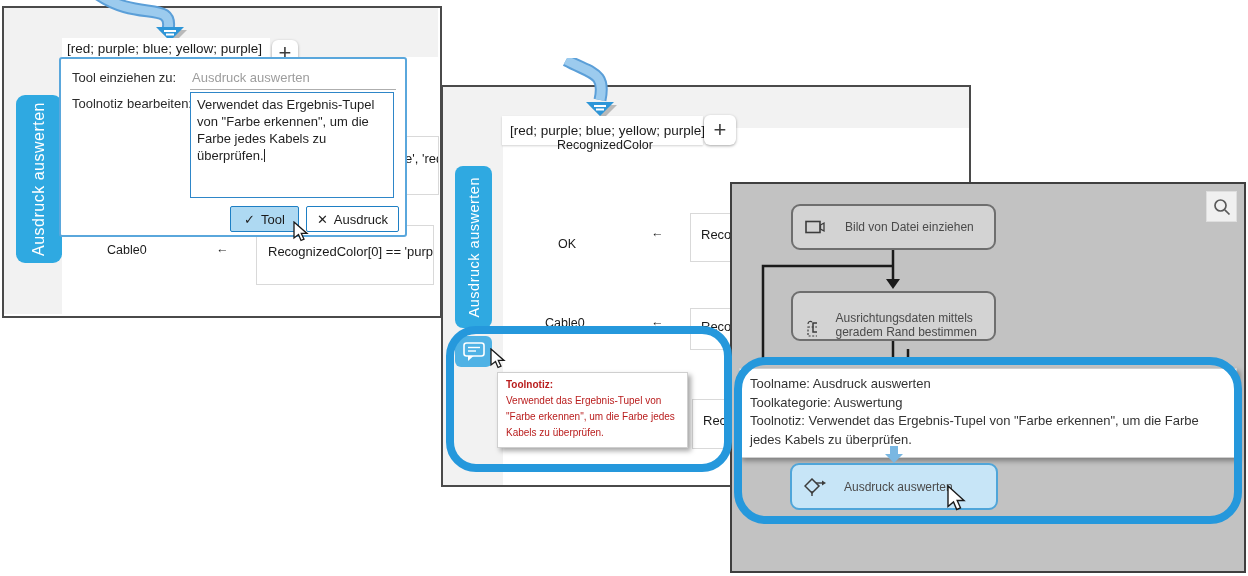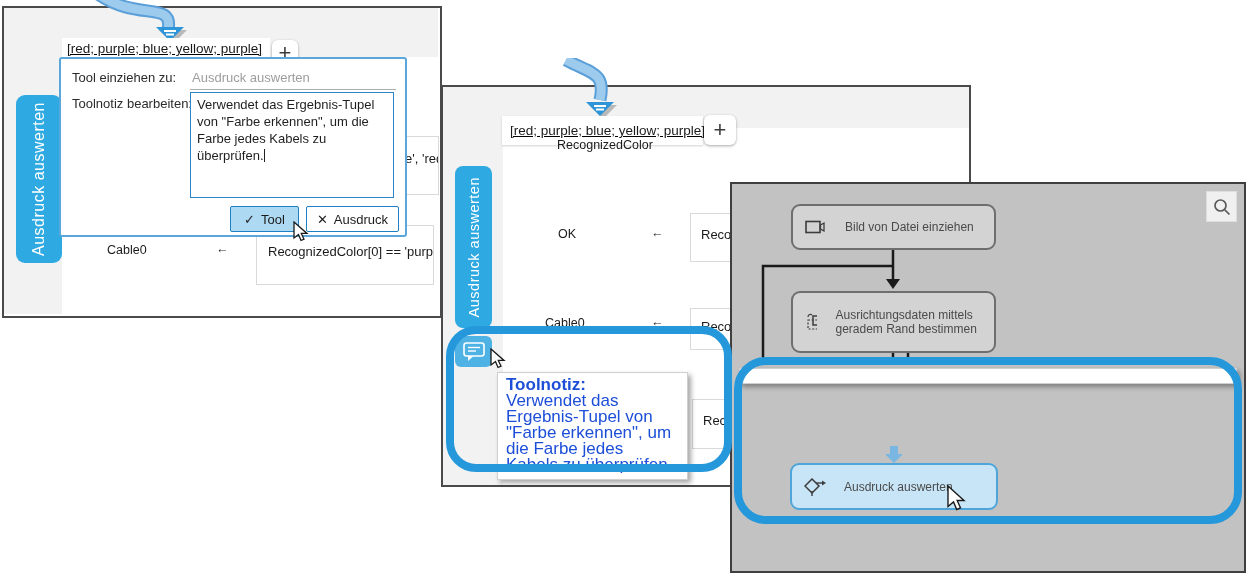--- a/index.html
+++ b/index.html
@@ -18,21 +18,21 @@
   
   .vtab{
     position:absolute;background:#2fa9e1;border-radius:9px;z-index:3;
     display:flex;align-items:center;justify-content:center;
   }
   .vtab span{
     writing-mode:vertical-rl;transform:rotate(180deg);
     color:#ffffff;letter-spacing:0.5px;white-space:nowrap;
   }
   
-  .card{position:absolute;background:#fff;z-index:3;text-decoration:underline;}
+  .card{position:absolute;background:#fff;z-index:3;}
   .exprbox{position:absolute;background:#fff;border:1px solid #d9d9d9;box-sizing:border-box;z-index:3;overflow:hidden;}
   .exprtext{font-size:13px;color:#1a1a1a;}
   .rowlabel{position:absolute;font-size:12.5px;color:#1a1a1a;z-index:3;}
   .plusbtn{
     position:absolute;background:#fff;border-radius:6px;z-index:3;
     box-shadow:0 1px 3px rgba(0,0,0,0.35);
     display:flex;align-items:center;justify-content:center;
     font-size:22px;font-weight:300;color:#3c3c3c;
   }
   
@@ -59,21 +59,21 @@
     display:flex;align-items:center;justify-content:center;gap:6px;
     font-size:13px;color:#1a1a1a;background:#fff;
   }
   #okay-btn{left:169px;top:147px;width:69px;background:#aed9f2;}
   #cancel-btn{left:245px;top:147px;width:93px;}
   .btnicon{font-size:13px;color:#222;}
   
   .tooltip{
     position:absolute;background:#fff;border:1px solid #cfcfcf;
     box-shadow:3px 3px 5px rgba(0,0,0,0.35);
-    font-size:17px;color:#1d4ed8;line-height:16px;box-sizing:border-box;
+    font-size:10px;color:#b91c1c;line-height:16px;box-sizing:border-box;
   }
   #tooltip2{left:497px;top:372px;width:191px;min-height:74px;z-index:6;padding:4px 8px 6px 8px;}
   #tooltip2 .tt-title{font-weight:bold;}
   #tooltip3{left:739px;top:368px;width:498px;z-index:12;padding:6px 10px 8px 10px;font-size:13px;line-height:18.5px;color:#333;}
   
   #bubble-tab{
     position:absolute;left:455px;top:336px;width:37px;height:31px;
     background:#4fb2e5;border-radius:6px;z-index:4;
     display:flex;align-items:center;justify-content:center;
   }
@@ -163,21 +163,21 @@
   <rect x="11" y="7.5" width="8" height="2" fill="#fff"></rect>
 </svg>
 
 <div class="card" style="left:502px;top:116px;width:201px;height:29px;box-shadow:0 1px 2px rgba(0,0,0,0.18);">
   <div style="font-size:13.5px;color:#1a1a1a;padding:7px 0 0 8px;white-space:nowrap;">[red; purple; blue; yellow; purple]</div>
 </div>
 <div class="plusbtn" style="left:704px;top:115px;width:32px;height:30px;">+</div>
 
 <div class="rowlabel" style="left:557px;top:138px;">RecognizedColor</div>
 
-<div class="rowlabel" style="left:558px;top:227px;">OK</div>
+<div class="rowlabel" style="left:558px;top:237px;">OK</div>
 <div class="rowlabel" style="left:651px;top:226px;">←</div>
 <div class="exprbox" style="left:690px;top:213px;width:265px;height:49px;">
   <span class="exprtext" style="position:absolute;left:10px;top:13px;white-space:nowrap;">Recognize</span>
 </div>
 
 <div class="rowlabel" style="left:545px;top:316px;">Cable0</div>
 <div class="rowlabel" style="left:651px;top:315px;">←</div>
 <div class="exprbox" style="left:690px;top:308px;width:265px;height:42px;">
   <span class="exprtext" style="position:absolute;left:10px;top:10px;white-space:nowrap;">Recognize</span>
 </div>
@@ -217,37 +217,40 @@
 </svg>
 
 <div class="flowbox" style="left:791px;top:204px;width:205px;height:46px;">
   <svg width="22" height="16">
     <rect x="1" y="2.5" width="14" height="11" fill="none" stroke="#3c3c3c" stroke-width="1.6"></rect>
     <path d="M15.5,6 L19,4 L19,12 L15.5,10 Z" fill="none" stroke="#3c3c3c" stroke-width="1.3"></path>
   </svg>
   <span>Bild von Datei einziehen</span>
 </div>
 
-<div class="flowbox" style="left:791px;top:291px;width:205px;height:62px;">
+<div class="flowbox" style="left:791px;top:291px;width:205px;height:50px;align-items:flex-end;">
   <svg width="24" height="20">
     <rect x="8" y="4" width="13" height="9" fill="none" stroke="#3c3c3c" stroke-width="1.5"></rect>
     <rect x="3" y="8" width="13" height="9" fill="none" stroke="#3c3c3c" stroke-width="1.2" stroke-dasharray="2,1.6"></rect>
     <path d="M3,5 C3,2 6,2 7,3" fill="none" stroke="#3c3c3c" stroke-width="1.2"></path>
   </svg>
   <span style="max-width:150px;">Ausrichtungsdaten mittels geradem Rand bestimmen</span>
 </div>
 
 <div id="magnifier-btn">
   <svg width="20" height="20">
     <circle cx="8.5" cy="8.5" r="5.5" fill="none" stroke="#5a5a5a" stroke-width="1.7"></circle>
     <line x1="12.8" y1="12.8" x2="17.5" y2="17.5" stroke="#5a5a5a" stroke-width="1.7"></line>
   </svg>
 </div>
 
 <div id="tooltip3" class="tooltip">
+  <div>Toolname: Ausdruck auswerten</div>
+  <div>Toolkategorie: Auswertung</div>
+  <div>Toolnotiz: Verwendet das Ergebnis-Tupel von "Farbe erkennen", um die Farbe jedes Kabels zu überprüfen.</div>
 </div>
 
 <svg class="svgwrap" style="left:884px;top:446px;z-index:12;" width="20" height="18">
   <polygon points="6,0 14,0 14,8 19,8 10,17 1,8 6,8" fill="#79b7e2"></polygon>
 </svg>
 
 <div id="flow-node3" class="flowbox" style="left:790px;top:463px;width:208px;height:47px;">
   <svg width="22" height="18">
     <polygon points="8,1 15,8 8,15 1,8" fill="none" stroke="#3c3c3c" stroke-width="1.5"></polygon>
     <line x1="12" y1="5" x2="19" y2="5" stroke="#3c3c3c" stroke-width="1.4"></line>

